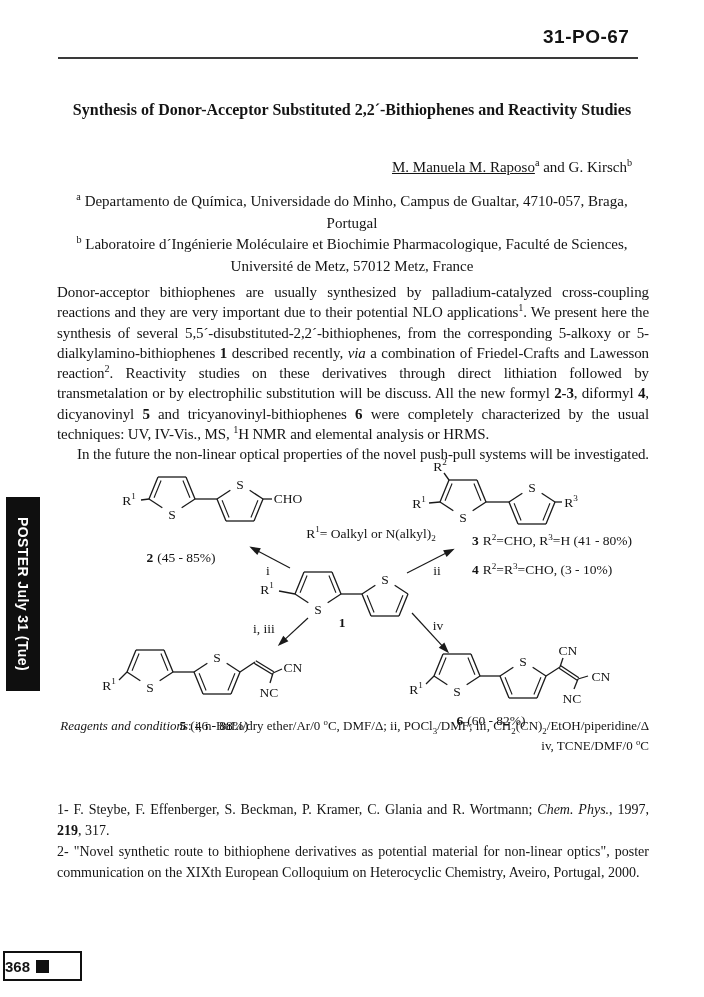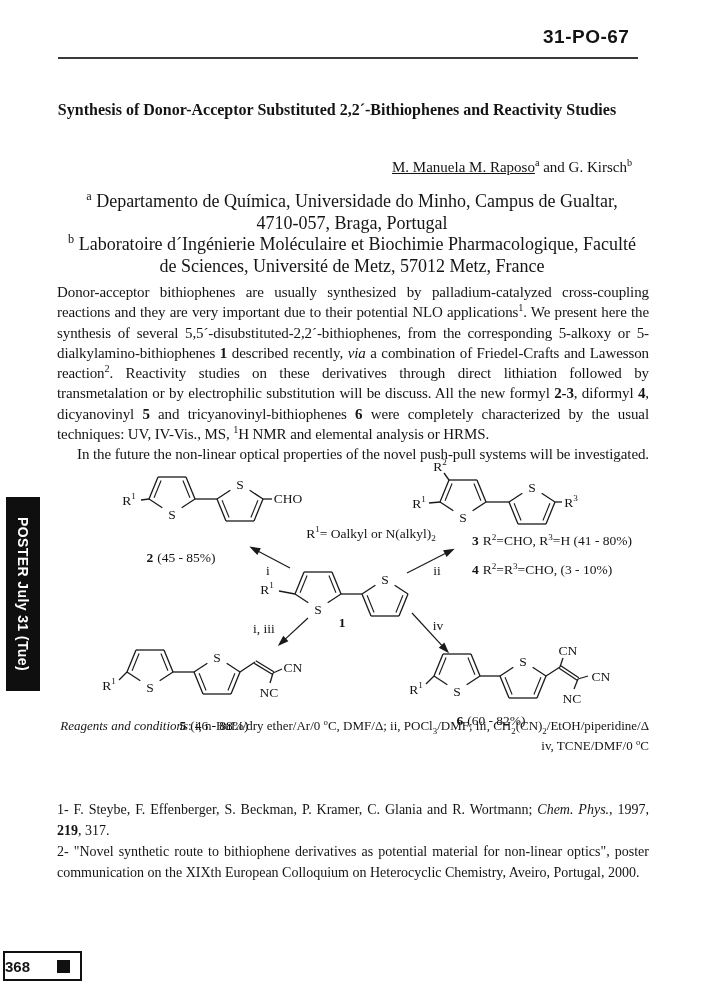--- a/index.html
+++ b/index.html
@@ -4,45 +4,45 @@
 <style>
   *{margin:0;padding:0;box-sizing:border-box}
   html,body{background:#ffffff}
   body{width:704px;height:997px;position:relative;overflow:hidden;
        font-family:"Liberation Serif","DejaVu Serif",serif;color:#141414}
   sup,sub{font-size:.68em;line-height:0}
   .code{position:absolute;top:27px;left:543px;width:96px;text-align:left;
         font-family:"Liberation Sans","DejaVu Sans",sans-serif;font-weight:bold;
         font-size:19px;line-height:20px;letter-spacing:.5px}
   .rule{position:absolute;left:58px;top:57px;width:580px;height:2px;background:#3a3a3a}
-  .title{position:absolute;left:57px;top:99px;width:560px;text-align:center;
+  .title{position:absolute;left:72px;top:99px;width:560px;text-align:center;
          font-size:16px;line-height:21px;font-weight:bold}
   .authors{position:absolute;left:72px;top:159px;width:560px;text-align:right;font-size:15px}
-  .affil{position:absolute;left:66px;width:572px;text-align:center;font-size:18px;line-height:22px}
+  .affil{position:absolute;left:66px;width:572px;text-align:center;font-size:15px;line-height:22px}
   .affil-a{top:190px}
   .affil-b{top:233px}
   .abstract{position:absolute;left:57px;top:282px;width:592px;font-size:15px;line-height:20.3px;letter-spacing:-0.1px}
   .abstract p{text-align:justify}
   .abstract p.lastline{text-align:right}
   .scheme{position:absolute;left:55px;top:455px;width:600px;height:292px}
   .scheme svg{position:absolute;left:0;top:0}
   .sch{position:absolute;font-size:13.5px;line-height:15px;white-space:nowrap}
   .ctr{transform:translate(-50%,-50%)}
   .sch b{margin-right:4px}
   .reagents{position:absolute;left:57px;top:716px;width:592px;text-align:right;
             font-size:13px;line-height:20px}
   .refs{position:absolute;left:57px;top:799px;width:592px;font-size:14px;line-height:21px}
   .refs p{text-align:justify}
   .side-tab{position:absolute;left:6px;top:497px;width:34px;height:194px;background:#0f0f0f;
             display:flex;align-items:center;justify-content:center}
   .side-text{transform:rotate(90deg);white-space:nowrap;color:#ffffff;
              font-family:"Liberation Sans","DejaVu Sans",sans-serif;
              font-weight:bold;font-size:14px;letter-spacing:.4px}
   .page-box{position:absolute;left:3px;top:951px;width:79px;height:30px;border:2px solid #101010;
-            display:flex;align-items:center;justify-content:space-between;gap:6px;padding-right:10px;
+            display:flex;align-items:center;justify-content:flex-start;gap:6px;padding-right:10px;
             font-family:"Liberation Sans","DejaVu Sans",sans-serif;font-weight:bold;font-size:15px}
   .sq{width:13px;height:13px;background:#101010;display:inline-block}
 </style>
 </head>
 <body>
 
 <div class="code">31-PO-67</div>
 <div class="rule"></div>
 
 <h1 class="title">Synthesis of Donor-Acceptor Substituted 2,2´-Bithiophenes and Reactivity Studies</h1>

